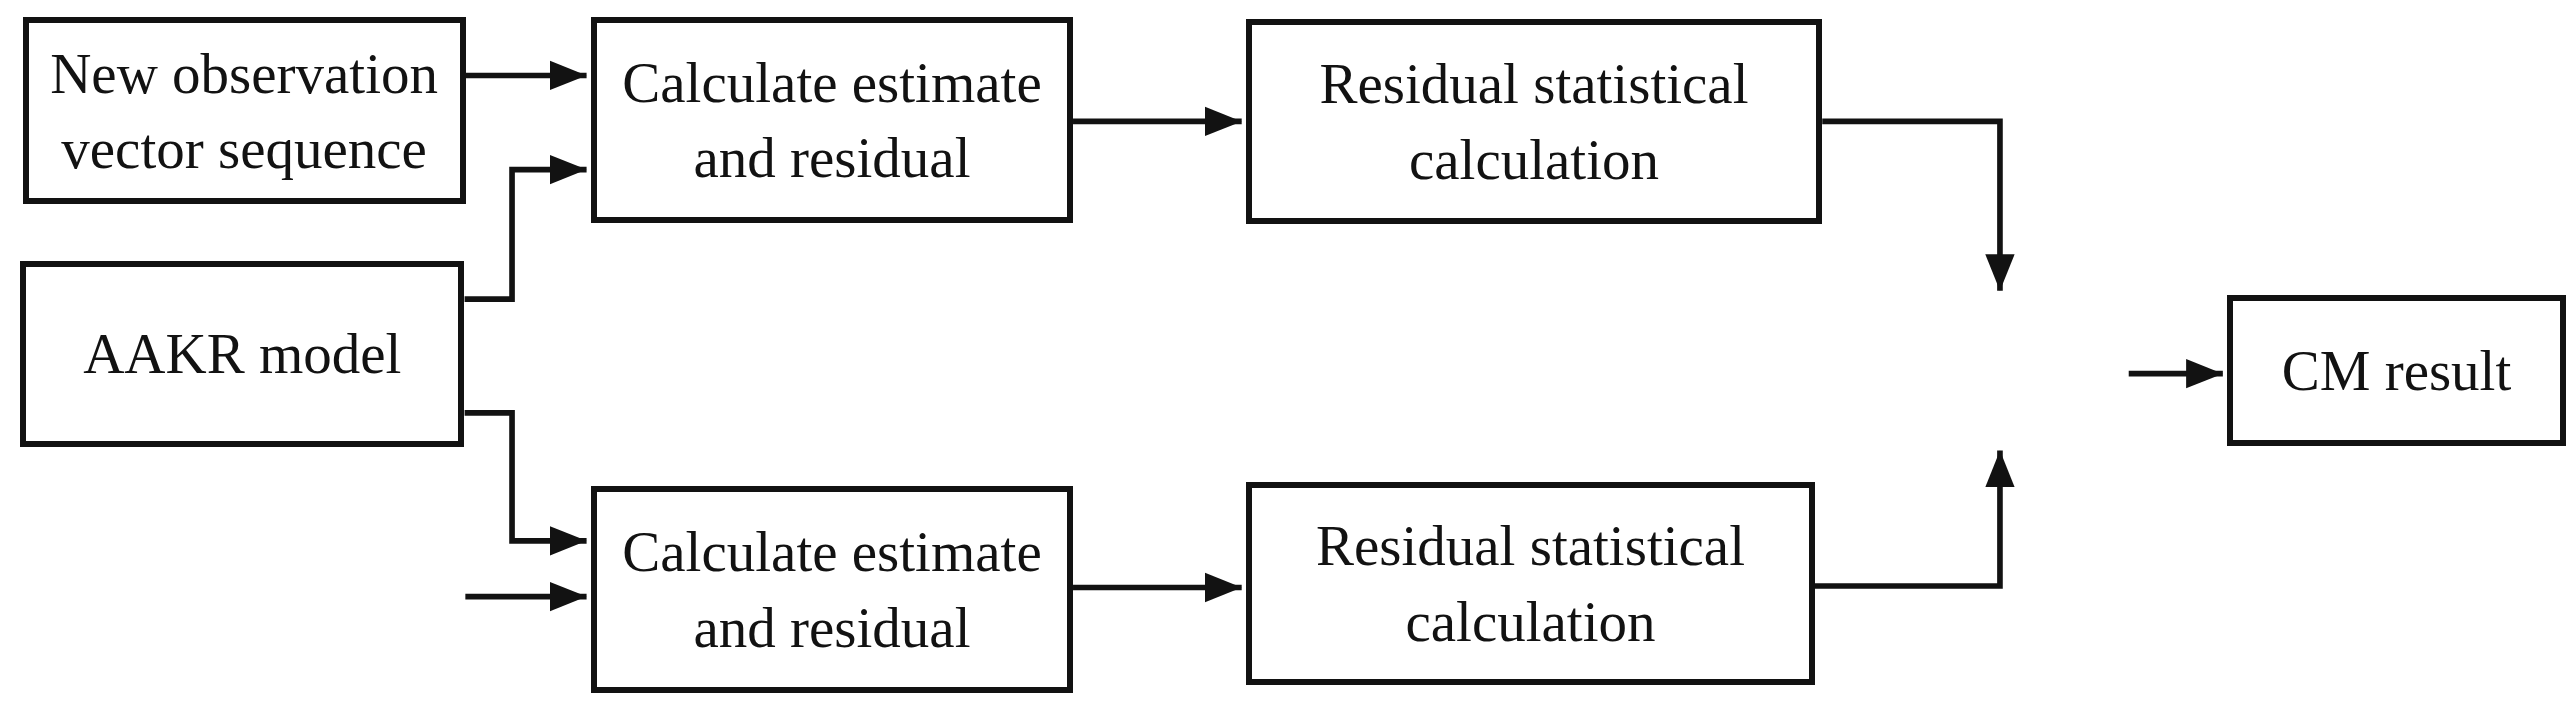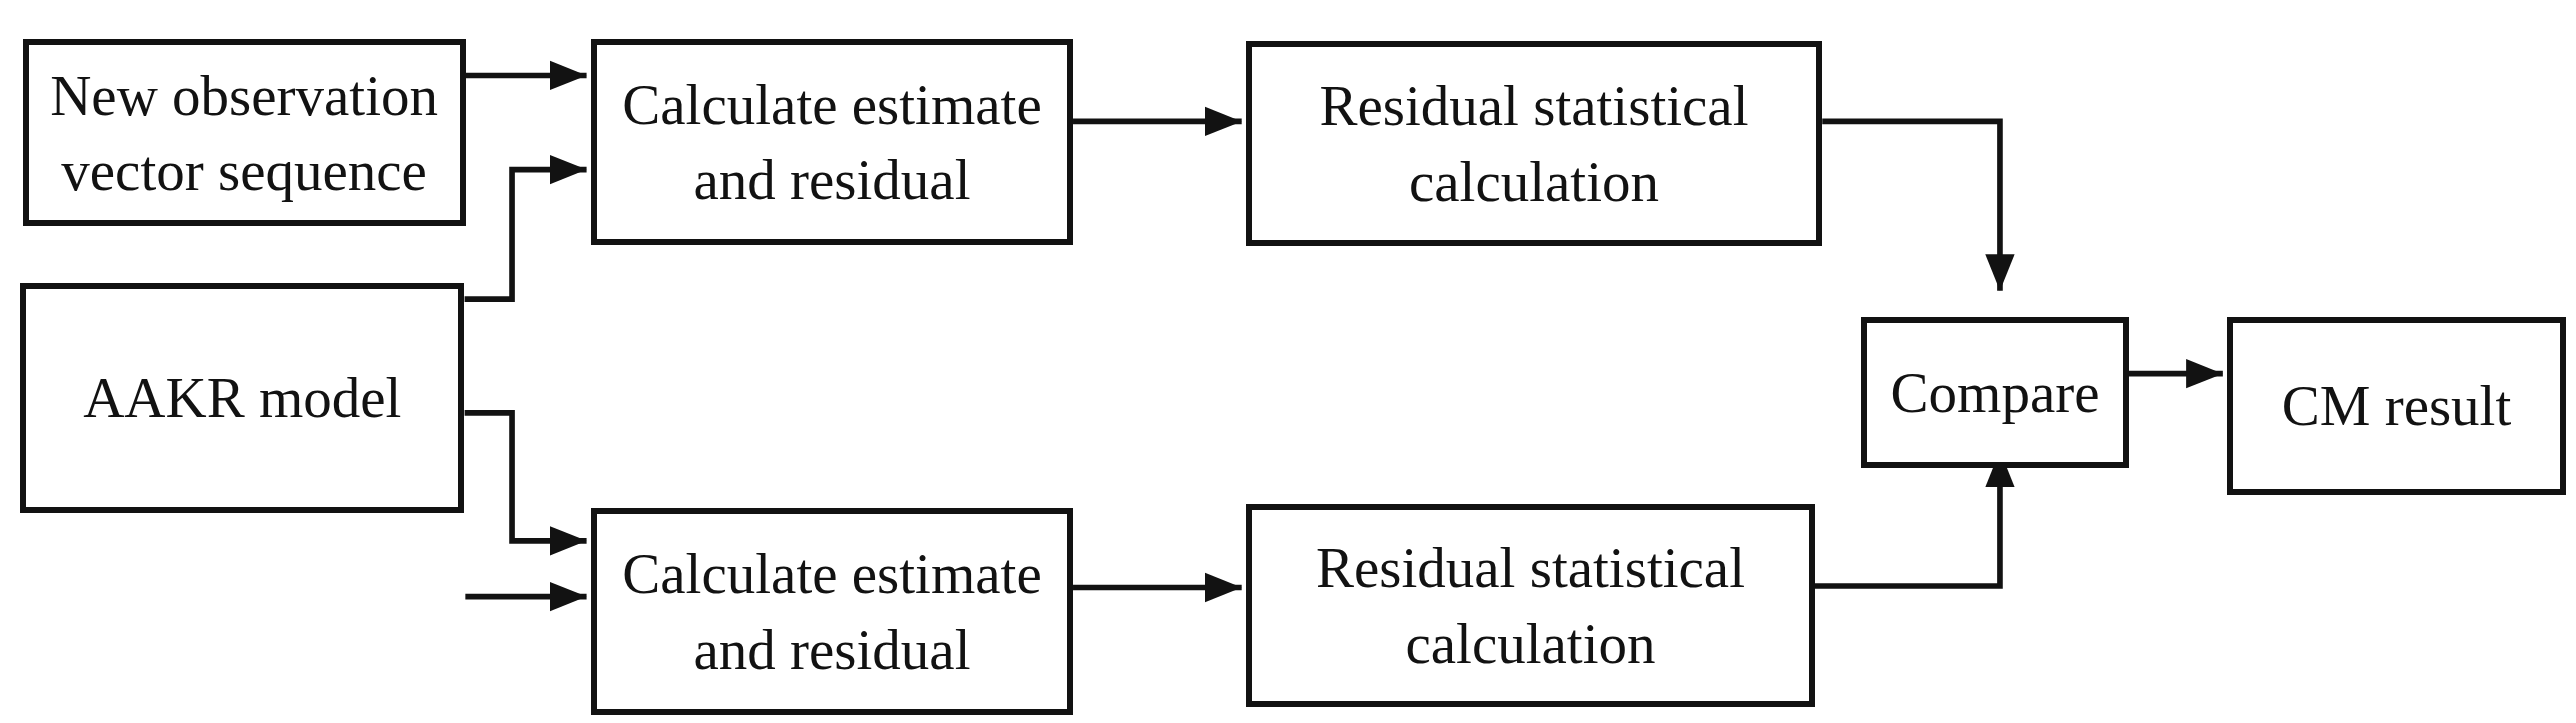--- a/index.html
+++ b/index.html
@@ -34,37 +34,36 @@
     box-sizing: border-box;
     border: 6px solid #121212;
     background: #ffffff;
     display: flex;
     align-items: center;
     justify-content: center;
     text-align: center;
     font-size: 57px;
     line-height: 1.32;
     white-space: pre-line;
-    margin-top: 22px;
   }
   .node .label { white-space: pre-line; }
   .node .var {
     font-style: italic;
     margin-left: 0.24em;
   }
   
   #n-newobs   { left: 22.6px;   top: 17.3px;  width: 443px; height: 187px; }
-  #n-aakr     { left: 20.3px;   top: 261px; width: 444px; height: 230px; font-family: Liberation Serif, serif; }
+  #n-aakr     { left: 20.3px;   top: 261px; width: 444px; height: 186px; font-family: Liberation Serif, serif; }
   #n-valid    { left: 29px;   top: 503px; width: 437px; height: 182px; }
   #n-calc-t   { left: 591px;  top: 17.3px;  width: 482px; height: 206px; }
   #n-calc-b   { left: 591px;  top: 486px; width: 482px; height: 207px; }
   #n-resid-t  { left: 1246px; top: 19px;  width: 576px; height: 205px; }
   #n-resid-b  { left: 1246px; top: 482px; width: 569px; height: 203px; }
   #n-compare  { left: 1861px; top: 295px; width: 268px; height: 151px; }
-  #n-cm       { left: 2227px; top: 295px; width: 339px; height: 178px; }
+  #n-cm       { left: 2227px; top: 295px; width: 339px; height: 151px; }
 </style>
 </head>
 <body>
 
 <div id="canvas">
 
   <svg class="wires" viewBox="0 0 3421 961" xmlns="http://www.w3.org/2000/svg">
     <defs>
       <marker id="ah" viewBox="0 0 10 8" refX="10" refY="4" markerWidth="6.5" markerHeight="5.5" orient="auto-start-reverse">
         <path d="M0,0 L10,4 L0,8 Z" fill="#121212"></path>
@@ -104,22 +103,19 @@
   <div class="node" id="n-resid-t">
     <span class="label">Residual statistical
 calculation</span>
   </div>
 
   <div class="node" id="n-resid-b">
     <span class="label">Residual statistical
 calculation</span>
   </div>
 
-  <div class="node" id="n-compare">
-    <span class="label">Compare</span>
-  </div>
 
   <div class="node" id="n-cm">
     <span class="label">CM result</span>
   </div>
 
 </div>
 
 
 </body></html>

